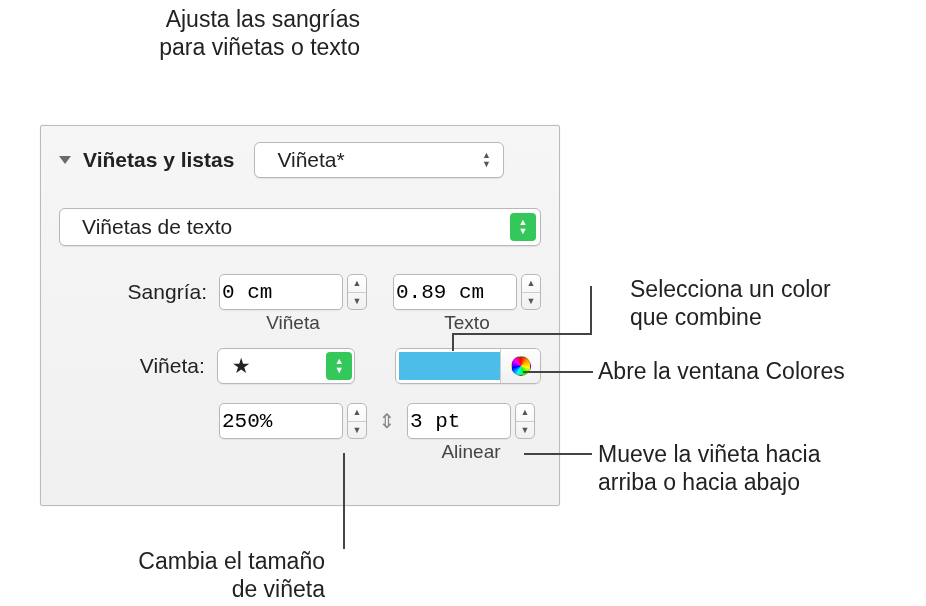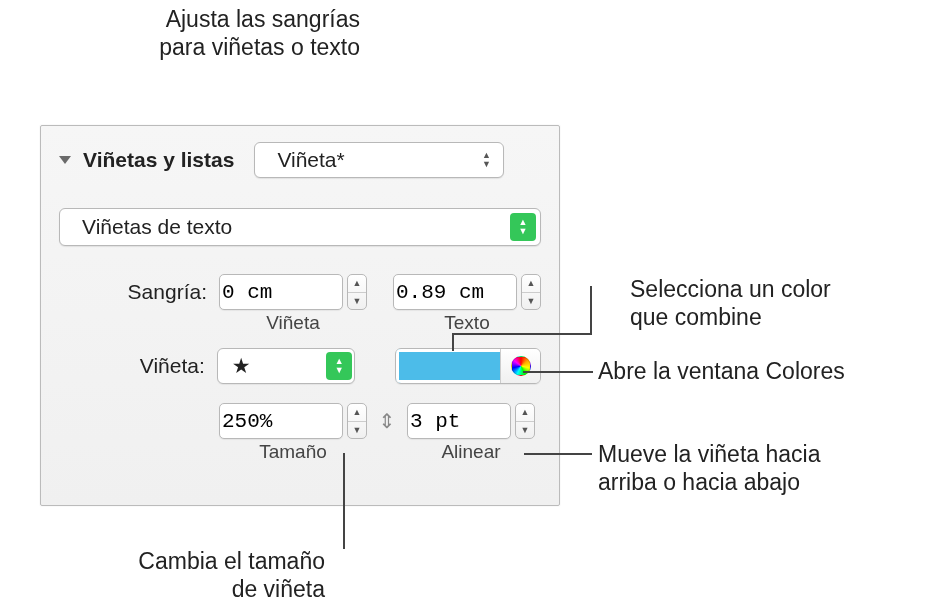--- a/index.html
+++ b/index.html
@@ -331,21 +331,20 @@
   <div class="row-size">
     <div class="spacer160"></div>
     <div class="col">
       <div class="stepper">
         <input value="250%" style="">
         <div class="stepper-btns">
             <div>▲</div>
             <div>▼</div>
           </div>
       </div>
-      <div class="sublabel">Tamaño</div>
     </div>
     <div class="valign-icon">⇕</div>
     <div class="col">
       <div class="stepper">
         <input style="width: 104px;" value="3 pt">
         <div class="stepper-btns">
             <div>▲</div>
             <div>▼</div>
           </div>
       </div>

